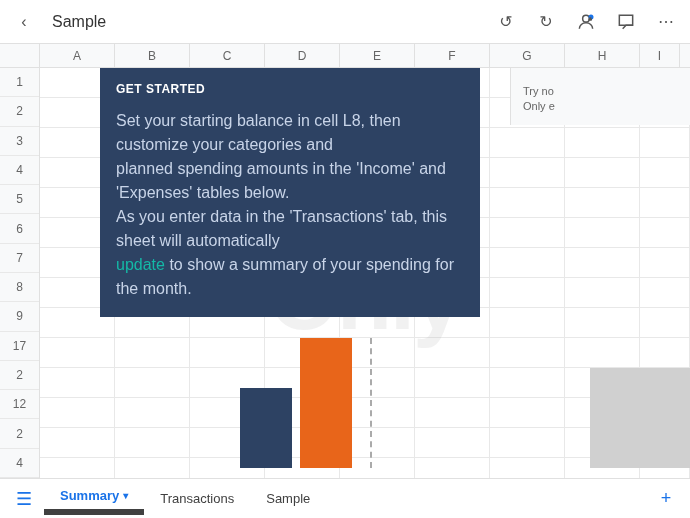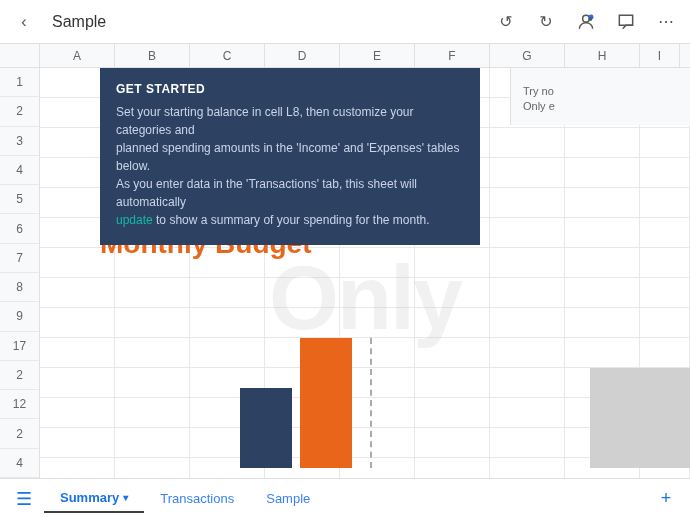--- a/index.html
+++ b/index.html
@@ -71,24 +71,24 @@
 
     
     .info-box {
       position: absolute; top: 0; left: 60px; right: 210px;
       background: #2d4263;
       padding: 14px 16px 16px 16px;
       z-index: 10;
     }
     .info-box-title {
       font-size: 12px; font-weight: 700; color: #fff;
-      letter-spacing: 0.5px; margin-bottom: 7px;
+      letter-spacing: 0.5px; margin-bottom: 13px;
     }
     .info-box-text {
-      font-size: 12px; color: #c8d4e8; line-height: 1.5;
+      font-size: 16px; color: #c8d4e8; line-height: 1.5;
     }
 
     
     .note-box {
       position: absolute; top: 0; right: 0; width: 180px;
       background: #f8f9fa;
       padding: 10px 12px;
       border-left: 1px solid #e0e0e0;
       z-index: 10;
     }
@@ -149,27 +149,27 @@
       background: #fff;
       border-top: 1px solid #e0e0e0;
       padding: 0 8px;
       gap: 0;
     }
     .tab-hamburger {
       width: 32px; height: 32px; display: flex; align-items: center; justify-content: center;
       color: #1a73e8; cursor: pointer; margin-right: 4px;
     }
     .tab {
-      padding: 6px 16px; font-size: 13px; color: #3b82f6;
+      padding: 6px 16px; font-size: 13px; color: #404040;
       cursor: pointer; border-radius: 4px 4px 0 0;
       display: flex; align-items: center; gap: 4px;
     }
     .tab.active {
       color: #1a73e8; font-weight: 600;
-      border-bottom: 2px solid #404040;
+      border-bottom: 6px solid #404040;
     }
     .tab-add {
       margin-left: auto; width: 32px; height: 32px;
       display: flex; align-items: center; justify-content: center;
       color: #1a73e8; font-size: 18px; cursor: pointer;
     }
     .chevron-icon { font-size: 10px; }
   </style>
 </head>
 <body>

